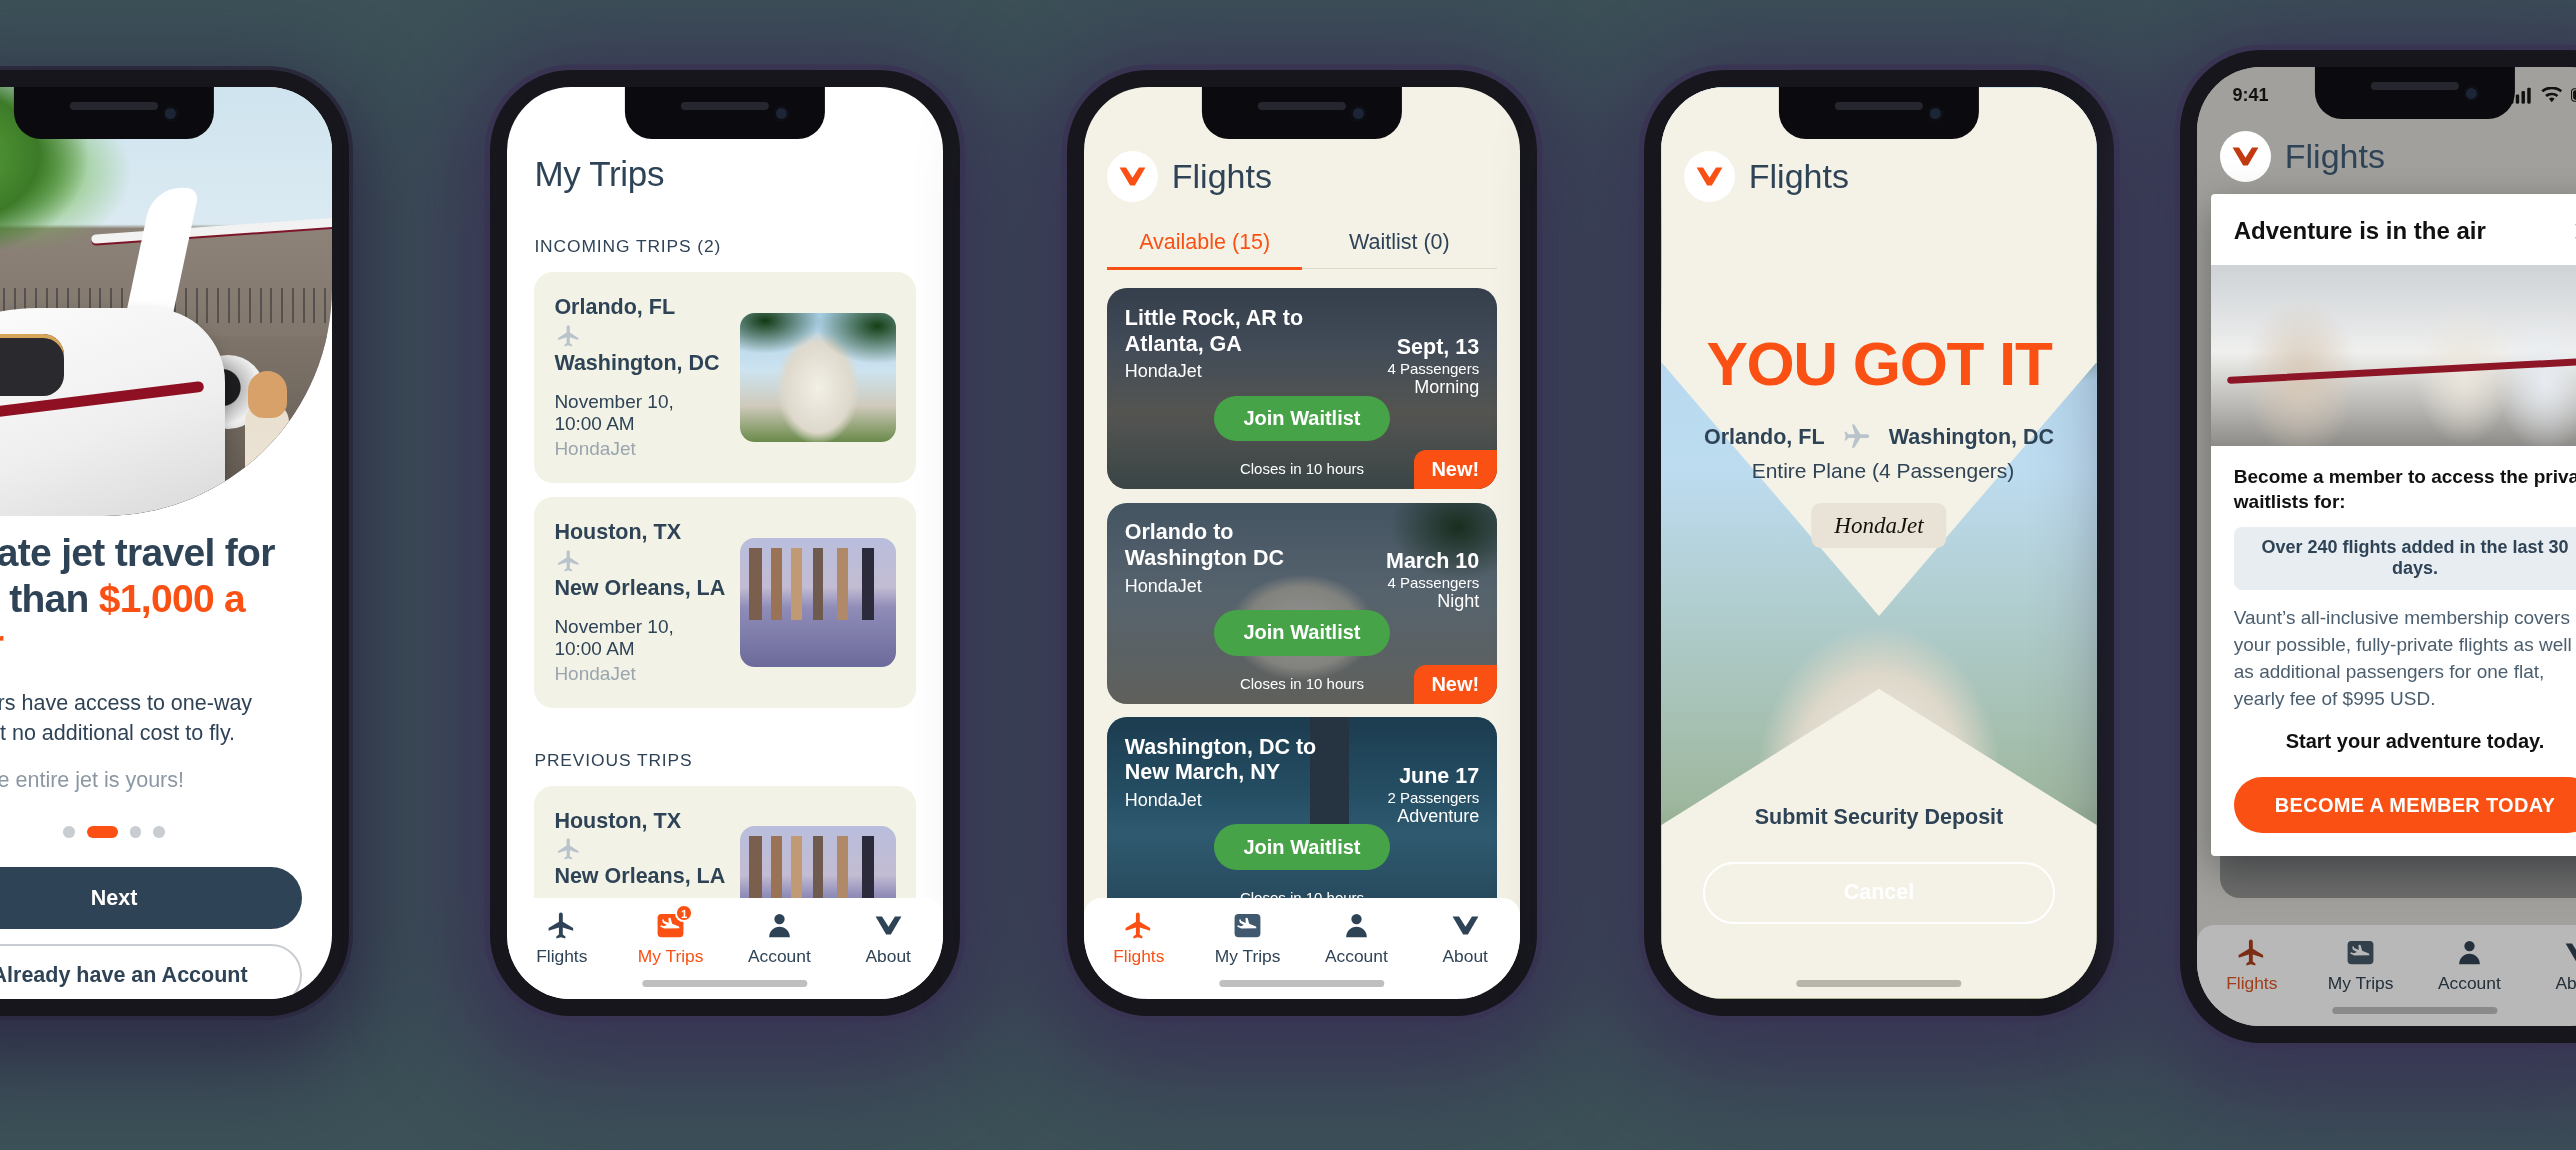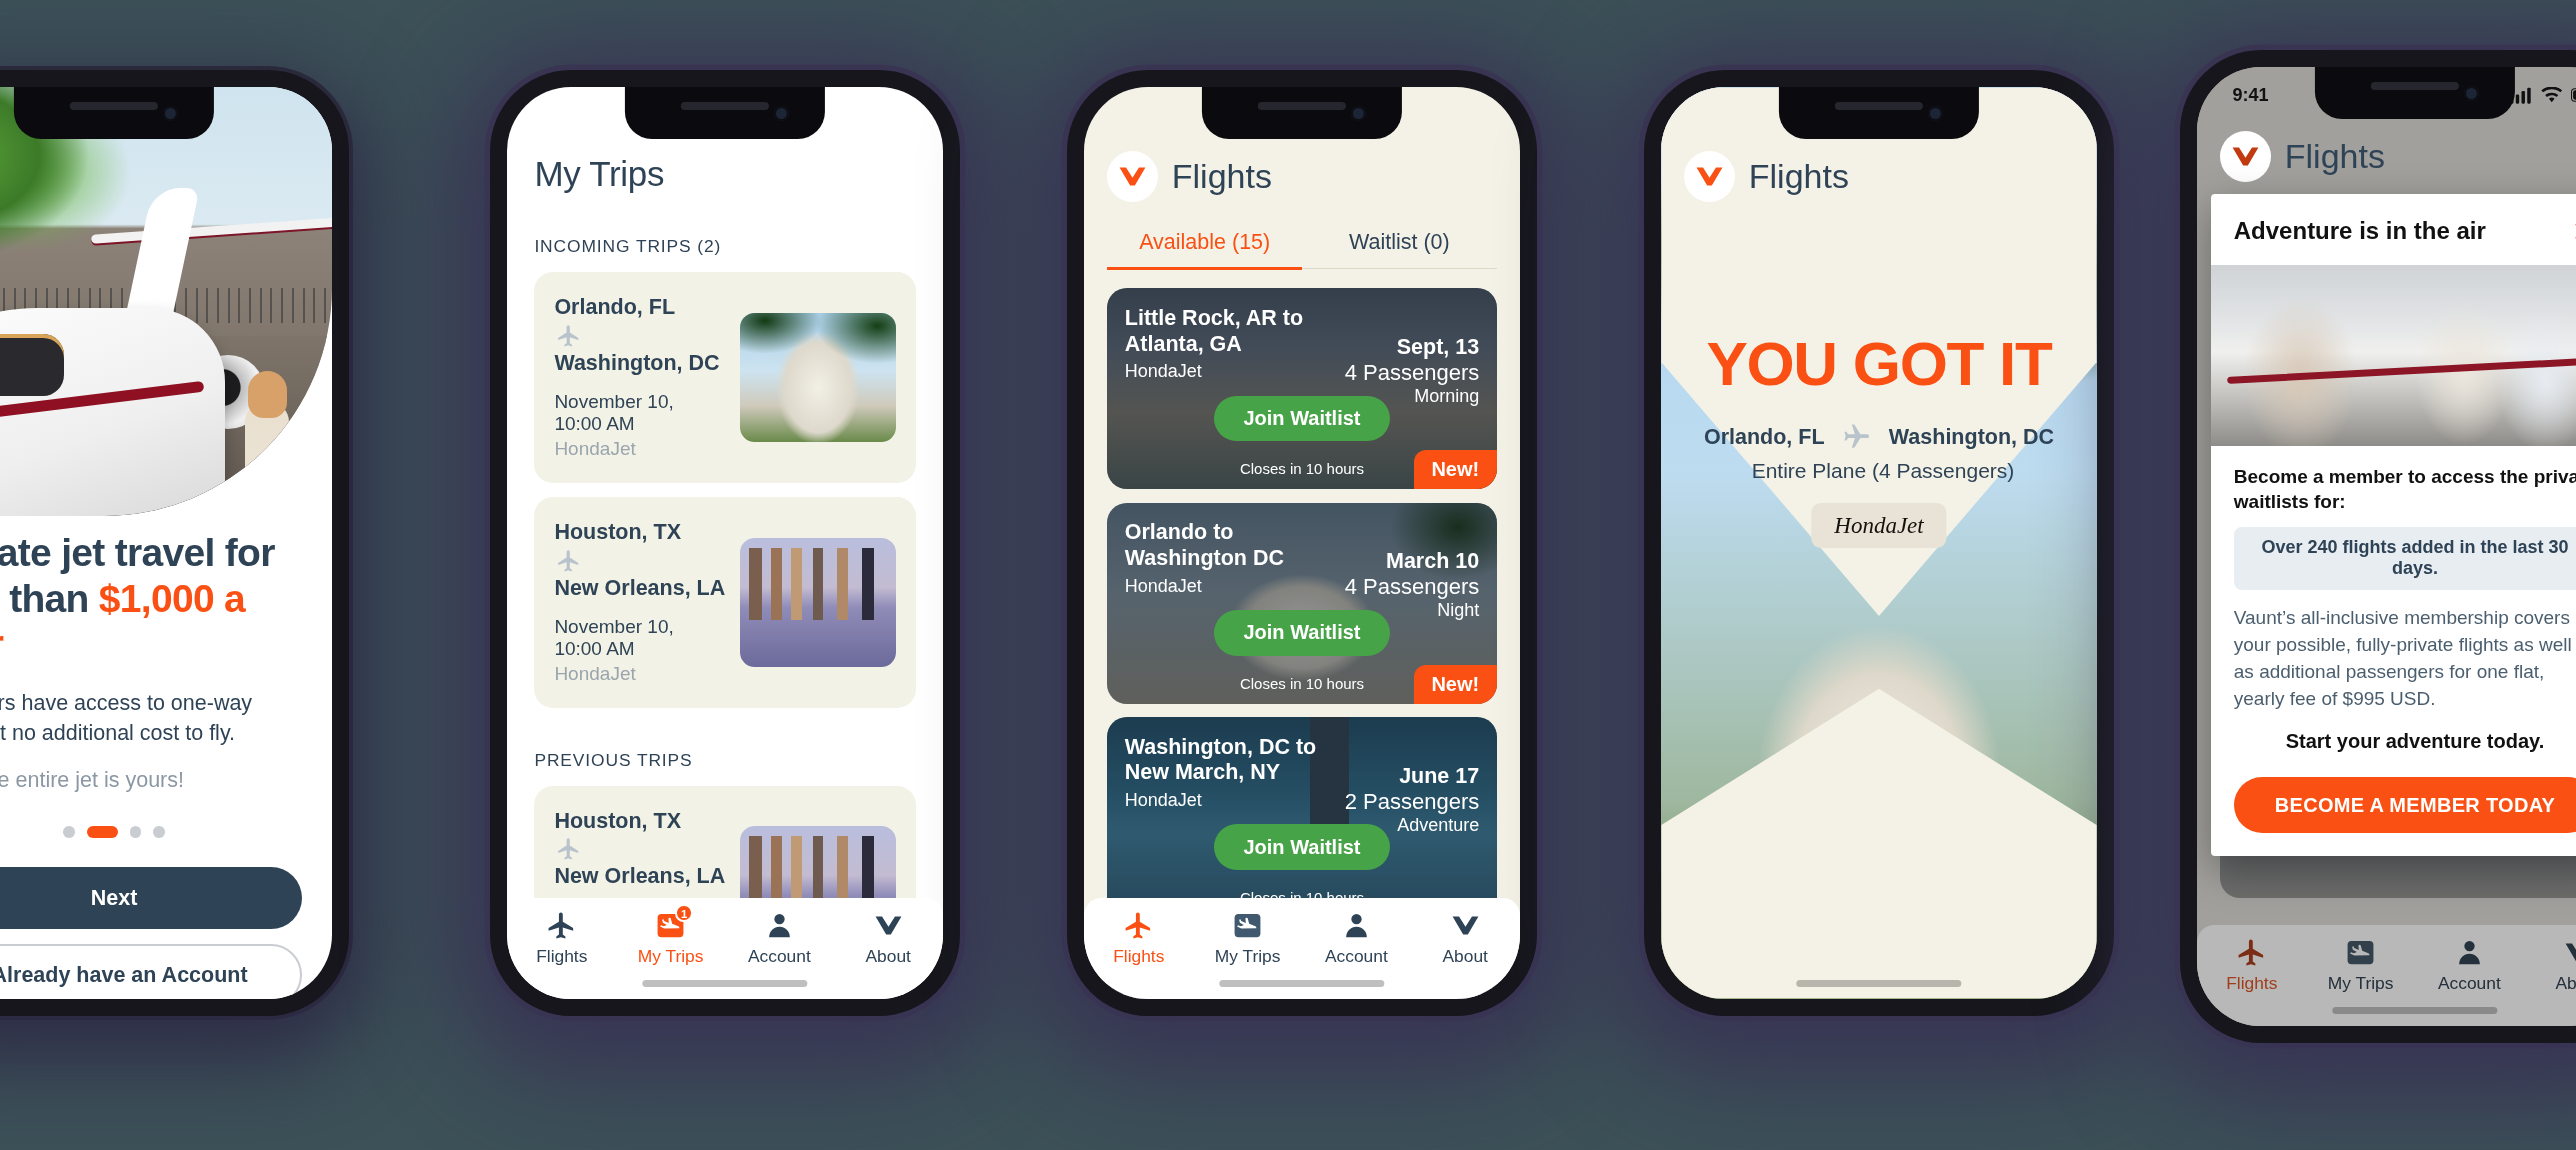--- a/index.html
+++ b/index.html
@@ -208,21 +208,21 @@
     position:relative; height: 201px; border-radius: 20px; margin-bottom: 13.4px;
     overflow:hidden; color:#fff;
   }
   .fcard .bgimg { position:absolute; inset:0; }
   .fcard .shade { position:absolute; inset:0; background: rgba(30,40,52,.42); }
   .fcard .inner { position:absolute; inset:0; padding: 17.4px 17.4px; }
   .fc-route { font-size: 21.5px; font-weight:700; line-height:1.2; max-width: 62%; }
   .fc-jet { font-size: 18px; margin-top: 4px; font-weight:400; }
   .fc-right { position:absolute; top:17.4px; right:17.4px; text-align:right;margin-top:29px; }
   .fc-date { font-size: 21.5px; font-weight:700; }
-  .fc-pax { font-size: 22px; }
+  .fc-pax { font-size: 15px; }
   .fc-tod { font-size: 18px; }
   .join-btn {
     position:absolute; left:50%; transform:translateX(-50%); bottom: 48px;
     background:#47a347; border-radius: 31px; padding: 11.4px 29.5px;
     font-size: 20px; font-weight:700; color:#fff; white-space:nowrap;
   }
   .closes { position:absolute; left:50%; transform:translateX(-50%); bottom: 12px; font-size:15px; }
   .newbadge {
     position:absolute; right:0; bottom:0; background:#fa5013; color:#fff;
     font-size: 20px; font-weight:700; padding: 8px 17.4px;
@@ -630,20 +630,24 @@
         <span>Orlando, FL</span>
         <svg width="29.5" height="29.5" viewBox="0 0 24 24" fill="#b9c3cc">
             <path d="M21 16v-2l-8-5V3.5a1.5 1.5 0 0 0-3 0V9l-8 5v2l8-2.5V19l-2 1.5V22l3.5-1 3.5 1v-1.5L13 19v-5.5L21 16z" transform="rotate(90 12 12)"></path>
           </svg>
         <span>Washington, DC</span>
       </div>
 
       <div class="p4-sub">Entire Plane (4 Passengers)</div>
       <div class="p4-logo">HondaJet</div>
 
+      <div class="p4-btns">
+        <div class="btn btn-cream">Submit Security Deposit</div>
+        <div class="btn btn-ghost">Cancel</div>
+      </div>
 
       <div class="homebar"></div>
     </div>
   </div>
 
   <div class="phone purple" id="p5">
     <div class="screen">
       <div class="notch">
         <div class="speaker"></div>
         <div class="cam"></div>

